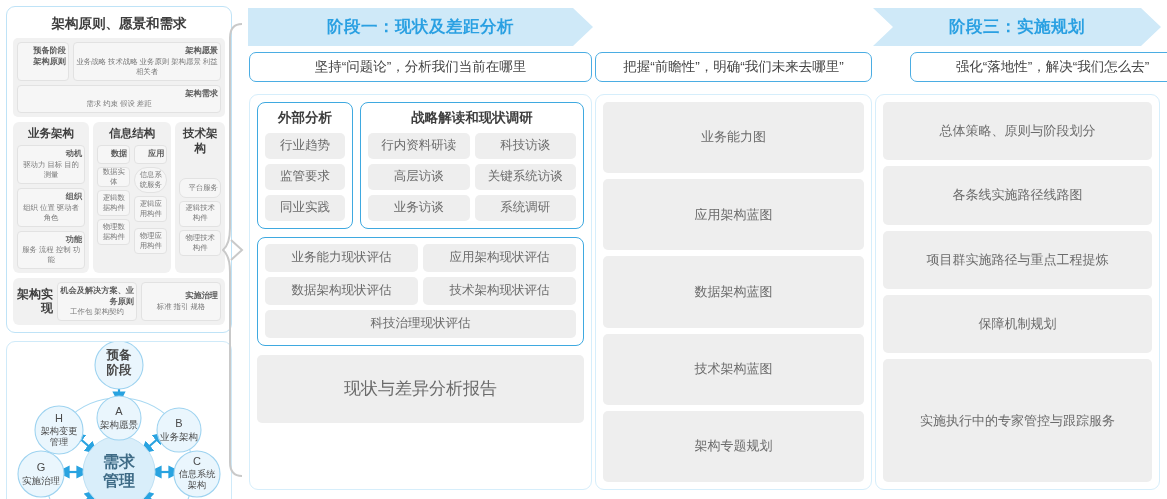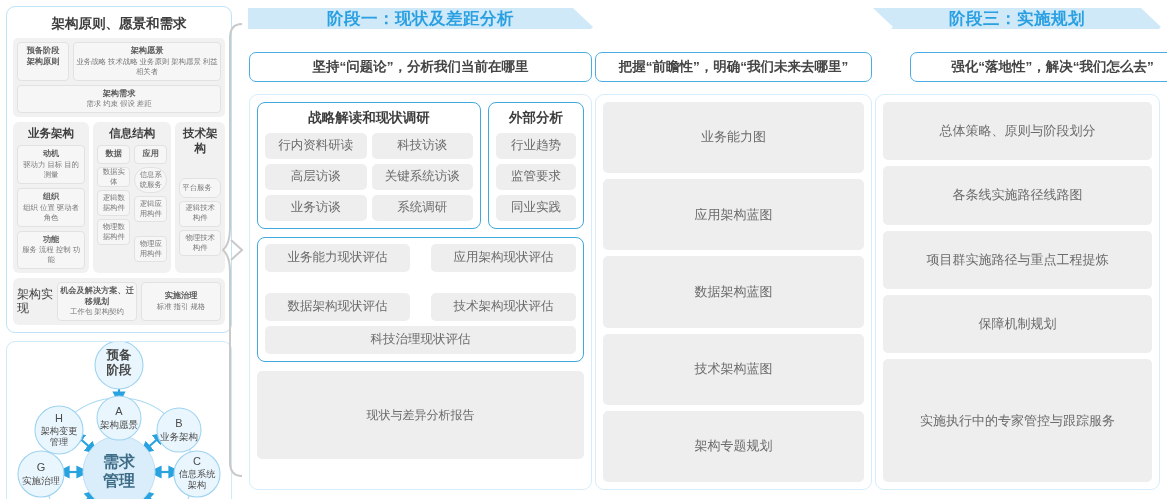--- a/index.html
+++ b/index.html
@@ -34,44 +34,44 @@
     border:1.2px solid #bfe3f7;border-radius:9px;background:#fff;
     padding:6px 6px 7px 6px;box-sizing:border-box;width:226px;
   }
   .grayfield{background:#f1f1f1;border-radius:5px;padding:4px;box-sizing:border-box;}
   .lt-title{font-size:13.5px;font-weight:bold;color:#3d3d3d;text-align:center;margin:2px 0 5px;}
   .row{display:flex;gap:4px;}
   .subbox{
     background:#f6f6f6;border:1px solid #e2e2e2;border-radius:4px;
     box-sizing:border-box;padding:3px 2px;text-align:center;
   }
-  .sb-h{font-size:8.2px;font-weight:bold;color:#5d5d5d;line-height:1.3;}
+  .sb-h{font-size:8.2px;font-weight:bold;color:#5d5d5d;line-height:1.3;text-align:right;}
   .sb-t{font-size:7.4px;color:#7a7a7a;line-height:1.35;}
   .pill-h{font-size:11.5px;font-weight:bold;color:#3d3d3d;text-align:center;}
   .col3{display:flex;gap:4px;margin-top:5px;}
   .c3{background:#f1f1f1;border-radius:6px;padding:4px;box-sizing:border-box;}
   .lastrow{display:flex;gap:4px;align-items:stretch;margin-top:5px;background:#f1f1f1;border-radius:6px;padding:4px;box-sizing:border-box;}
-  .impl-label{font-size:12px;font-weight:normal;color:#3d3d3d;display:flex;align-items:center;justify-content:center;text-align:left;line-height:1.15;width:36px;}
+  .impl-label{font-size:12px;font-weight:bold;color:#3d3d3d;display:flex;align-items:center;justify-content:center;text-align:right;line-height:1.15;width:36px;}
 
   
   .wheel-wrap{
     margin-top:8px;border:1.2px solid #cfeaf9;border-radius:9px;background:#fff;
     width:226px;height:242px;box-sizing:border-box;position:relative;
   }
 
   
   .phase-hdr{
-    position:absolute;height:21px;background:#cfe9f8;
+    position:absolute;height:38px;background:#cfe9f8;
     display:flex;align-items:center;justify-content:center;
     color:#2aa0e2;font-weight:bold;font-size:16.5px;letter-spacing:.5px;
   }
 
   .phase-sub{
     position:absolute;height:30px;display:flex;align-items:center;justify-content:center;
-    font-size:13.5px;font-weight:bold;color:#444;
+    font-size:13.5px;font-weight:normal;color:#444;
     background:#fff;border:1.3px solid #4badE3;border-radius:7px;box-sizing:border-box;
   }
 
   .phase-body{position:absolute;box-sizing:border-box;}
 
   
   .brace{position:absolute;left:222px;top:22px;width:26px;height:456px;}
 </style>
 </head>
 <body>
@@ -138,45 +138,45 @@
             <div style="flex:1;">
               <div class="subbox">
                 <div class="sb-h">应用</div>
               </div>
               <div class="subbox" style="margin-top:3px;height:26px;display:flex;align-items:center;justify-content:center;border-radius:13px;">
                 <div class="sb-t">信息系统服务</div>
               </div>
               <div class="subbox" style="margin-top:3px;height:26px;display:flex;align-items:center;justify-content:center;">
                 <div class="sb-t">逻辑应用构件</div>
               </div>
-              <div class="subbox" style="margin-top:14px;height:26px;display:flex;align-items:center;justify-content:center;">
+              <div class="subbox" style="margin-top:6px;height:26px;display:flex;align-items:center;justify-content:center;">
                 <div class="sb-t">物理应用构件</div>
               </div>
             </div>
           </div>
         </div>
 
         <div class="c3" style="width:52px;">
           <div class="pill-h" style="margin-bottom:7px;">技术架构</div>
-          <div class="subbox" style="margin-top:22px;height:20px;display:flex;align-items:center;justify-content:flex-start;border-radius:7px;">
+          <div class="subbox" style="margin-top:22px;height:20px;display:flex;align-items:center;justify-content:flex-end;border-radius:7px;">
             <div class="sb-t">平台服务</div>
           </div>
           <div class="subbox" style="margin-top:3px;height:26px;display:flex;align-items:flex-end;justify-content:center;">
             <div class="sb-t">逻辑技术构件</div>
           </div>
           <div class="subbox" style="margin-top:3px;height:26px;display:flex;align-items:center;justify-content:center;">
             <div class="sb-t">物理技术构件</div>
           </div>
         </div>
       </div>
 
       <div class="lastrow">
         <div class="impl-label">架构实现</div>
         <div class="subbox" style="flex:1;">
-          <div class="sb-h">机会及解决方案、迁移规划</div>
+          <div class="sb-h">机会及解决方案、业务原则</div>
           <div class="sb-t">工作包 架构契约</div>
         </div>
         <div class="subbox" style="flex:1;display:flex;flex-direction:column;justify-content:center;">
           <div class="sb-h">实施治理</div>
           <div class="sb-t">标准 指引 规格</div>
         </div>
       </div>
     </div>
 
     <div class="wheel-wrap">
@@ -256,51 +256,51 @@
     <path d="M9 218 L20 228 L9 238" fill="none" stroke="#c9c9c9" stroke-width="2"></path>
   </svg>
 
   <div class="phase-hdr" style="left:248px;top:8px;width:345px;clip-path:polygon(0 0, 325px 0, 345px 19px, 325px 38px, 0 38px);">阶段一：现状及差距分析</div>
 
   <div class="phase-sub" style="left:249px;top:52px;width:343px;">坚持“问题论”，分析我们当前在哪里</div>
 
   <div class="phase-body panel-outer" style="left:249px;top:94px;width:343px;height:396px;padding:7px;">
 
     <div style="display:flex;gap:7px;">
+      <div class="bluebox" style="width:96px;padding:6px 7px 7px;">
+        <div class="sect-title" style="font-size:13.5px;margin-bottom:6px;">外部分析</div>
+        <div class="chip" style="height:26px;font-size:12.5px;">行业趋势</div>
+        <div class="chip" style="height:26px;font-size:12.5px;margin-top:5px;">监管要求</div>
+        <div class="chip" style="height:26px;font-size:12.5px;margin-top:5px;">同业实践</div>
+      </div>
+
       <div class="bluebox" style="flex:1;padding:6px 7px 7px;">
         <div class="sect-title" style="font-size:13.5px;margin-bottom:6px;">战略解读和现状调研</div>
         <div style="display:grid;grid-template-columns:1fr 1fr;gap:5px;">
           <div class="chip" style="height:26px;font-size:12.5px;">行内资料研读</div>
           <div class="chip" style="height:26px;font-size:12.5px;">科技访谈</div>
           <div class="chip" style="height:26px;font-size:12.5px;">高层访谈</div>
           <div class="chip" style="height:26px;font-size:12.5px;">关键系统访谈</div>
           <div class="chip" style="height:26px;font-size:12.5px;">业务访谈</div>
           <div class="chip" style="height:26px;font-size:12.5px;">系统调研</div>
         </div>
       </div>
-
-      <div class="bluebox" style="width:96px;padding:6px 7px 7px;">
-        <div class="sect-title" style="font-size:13.5px;margin-bottom:6px;">外部分析</div>
-        <div class="chip" style="height:26px;font-size:12.5px;">行业趋势</div>
-        <div class="chip" style="height:26px;font-size:12.5px;margin-top:5px;">监管要求</div>
-        <div class="chip" style="height:26px;font-size:12.5px;margin-top:5px;">同业实践</div>
-      </div>
     </div>
 
     <div class="bluebox" style="margin-top:8px;padding:6px 7px 7px;">
-      <div style="display:grid;grid-template-columns:1fr 1fr;gap:21px;">
+      <div style="display:grid;grid-template-columns:1fr 1fr;gap:5px;">
         <div class="chip" style="height:28px;font-size:12.5px;">业务能力现状评估</div>
         <div class="chip" style="height:28px;font-size:12.5px;">应用架构现状评估</div>
         <div class="chip" style="height:28px;font-size:12.5px;">数据架构现状评估</div>
         <div class="chip" style="height:28px;font-size:12.5px;">技术架构现状评估</div>
       </div>
       <div class="chip" style="height:28px;font-size:12.5px;margin-top:5px;">科技治理现状评估</div>
     </div>
 
-    <div class="chip" style="margin-top:9px;height:88px;font-size:12px;">现状与差异分析报告</div>
+    <div class="chip" style="margin-top:9px;height:68px;font-size:17px;">现状与差异分析报告</div>
   </div>
 
 
   <div class="phase-sub" style="left:595px;top:52px;width:277px;">把握“前瞻性”，明确“我们未来去哪里”</div>
 
   <div class="phase-body panel-outer" style="left:595px;top:94px;width:277px;height:396px;padding:7px;display:flex;flex-direction:column;gap:6px;">
     <div class="chip" style="flex:1;font-size:13px;">业务能力图</div>
     <div class="chip" style="flex:1;font-size:13px;">应用架构蓝图</div>
     <div class="chip" style="flex:1;font-size:13px;">数据架构蓝图</div>
     <div class="chip" style="flex:1;font-size:13px;">技术架构蓝图</div>

